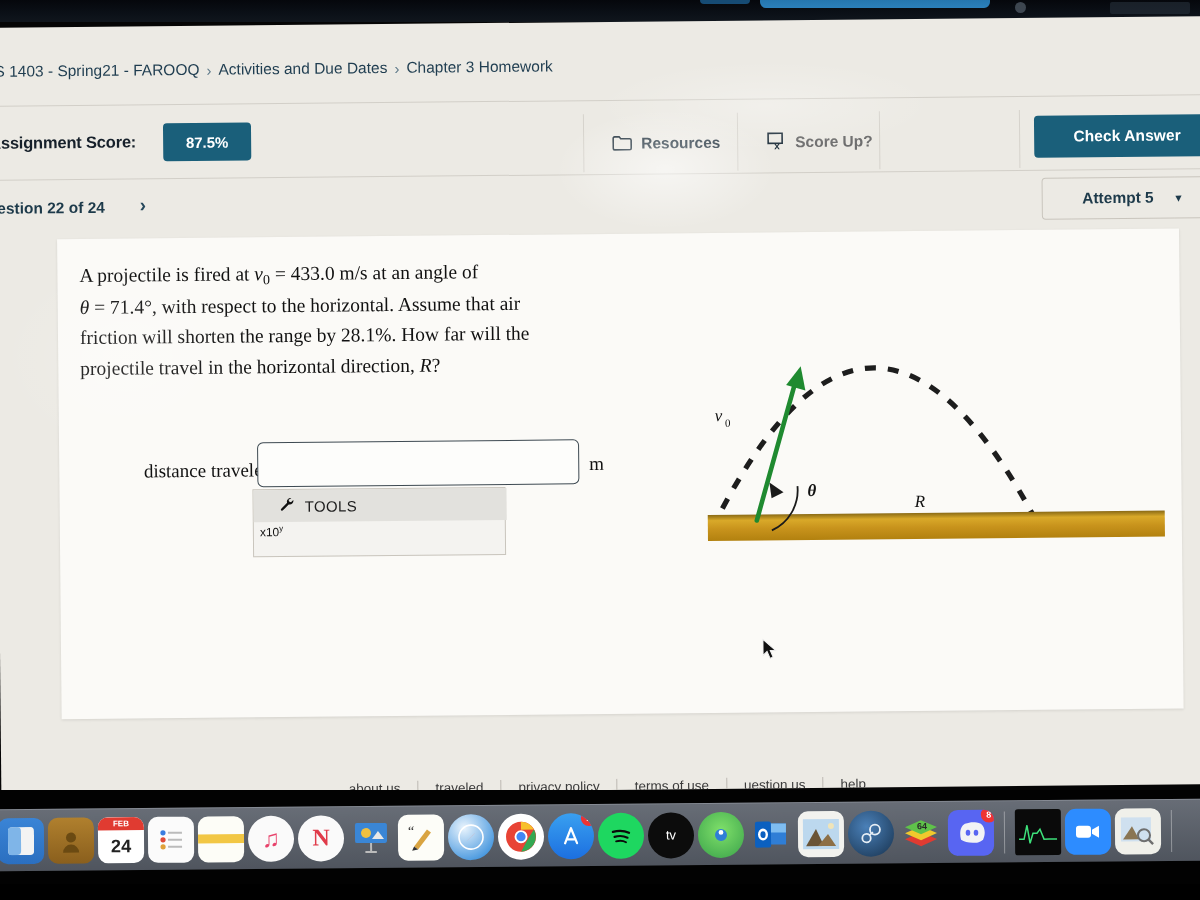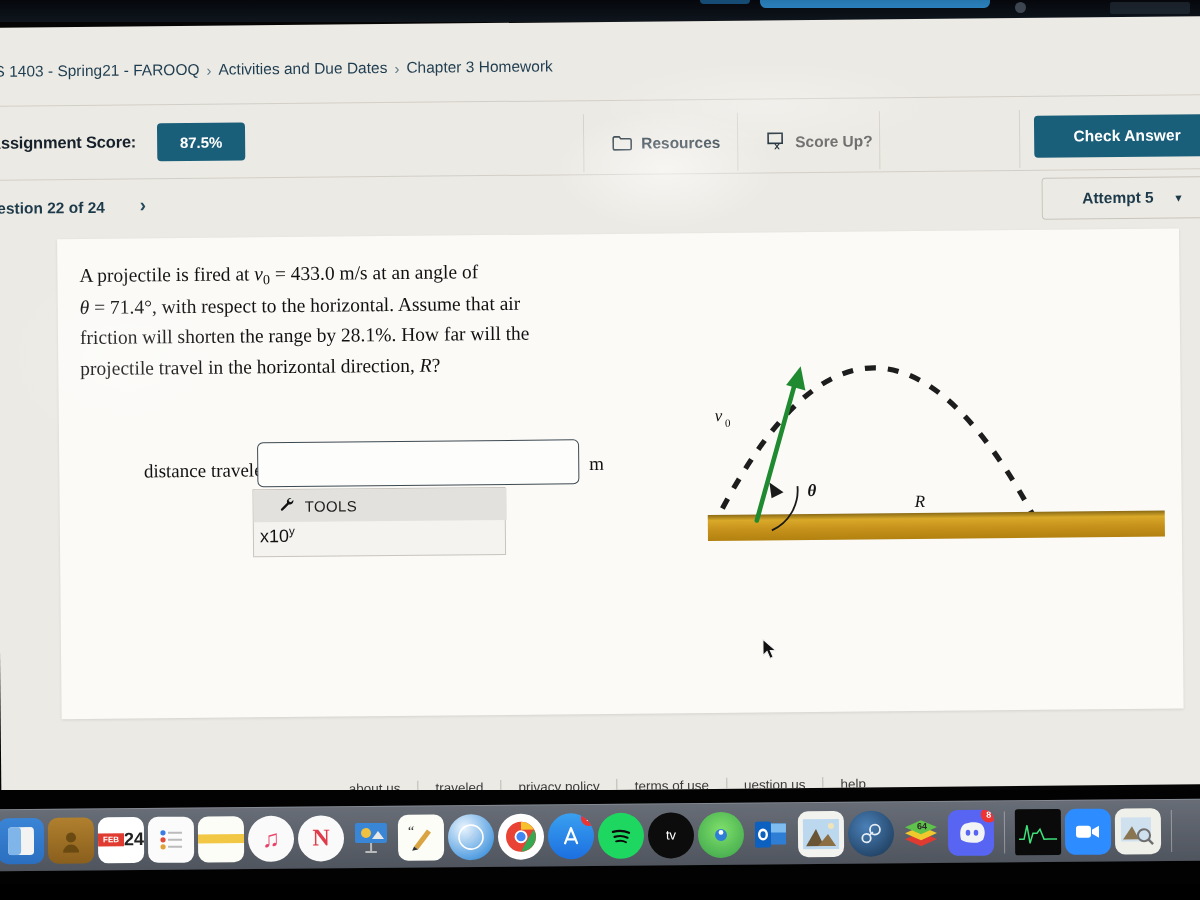--- a/index.html
+++ b/index.html
@@ -65,21 +65,21 @@
 
   
   #score-row {
     position:absolute; left:0; top:92px; width:1212px; height:58px;
   }
   #score-label {
     position:absolute; left:-6px; top:14px;
     font-size:16.5px; font-weight:bold; color:#16202a; letter-spacing:-.2px;
   }
   #score-badge {
-    position:absolute; left:162px; top:5px; width:88px; height:38px;
+    position:absolute; left:168px; top:5px; width:88px; height:38px;
     background:#1a5f7a; border-radius:4px; color:#fff;
     display:flex; align-items:center; justify-content:center;
     font-weight:bold; font-size:15px;
   }
   .tool-btn {
     position:absolute; top:4px; height:52px;
     display:flex; align-items:center; gap:9px;
     font-size:15.5px; color:#20303c; font-weight:bold;
     padding:0 16px;
   }
@@ -141,21 +141,21 @@
     position:absolute; left:193px; top:252px; width:253px; height:68px;
     background:#f4f3f0; border:1px solid #c9c5bd;
   }
   #tools-header {
     position:absolute; left:0; top:0; width:253px; height:32px;
     background:#e2e1dd; display:flex; align-items:center; gap:8px; padding-left:26px;
     font-size:15px; color:#1c1c1c; letter-spacing:.4px;
   }
   #tools-item {
     position:absolute; left:6px; top:34px;
-    font-size:18px; color:#111;
+    font-size:12px; color:#111;
   }
   #tools-item sup { font-size:.65em; }
 
   
   #figure { position:absolute; left:560px; top:6px; width:545px; height:320px; }
 
   
   #footer {
     position:absolute; left:0; top:748px; width:1212px; height:34px;
     display:flex; align-items:center; justify-content:center; gap:0px;
@@ -358,21 +358,21 @@
       </div>
 
       <div class="dockicon" style="background:linear-gradient(180deg,#b0802e,#8a5f1d);">
         <svg width="22" height="28" viewBox="0 0 22 28">
             <circle cx="11" cy="11" r="5" fill="#6b4a12"></circle>
             <path d="M3 26 a8 8 0 0 1 16 0 Z" fill="#6b4a12"></path>
           </svg>
 
       </div>
 
-      <div class="dockicon" style="background:#ffffff;flex-direction:row;">
+      <div class="dockicon" style="background:#ffffff;flex-direction:column;">
         <div style="width:100%;height:13px;background:#e03b31;color:#fff;font-size:8px;display:flex;align-items:center;justify-content:center;font-weight:bold;">FEB</div>
         <div style="flex:1;display:flex;align-items:center;justify-content:center;color:#222;font-size:18px;font-weight:bold;">24</div>
       </div>
 
       <div class="dockicon" style="background:#fbfbfb;">
         <svg width="30" height="30" viewBox="0 0 30 30">
           <circle cx="7" cy="8" r="2.6" fill="#3a7de0"></circle>
             <rect x="12" y="7" width="14" height="2" fill="#bbb"></rect>
           <circle cx="7" cy="15" r="2.6" fill="#e04b3a"></circle>
             <rect x="12" y="14" width="14" height="2" fill="#bbb"></rect>

